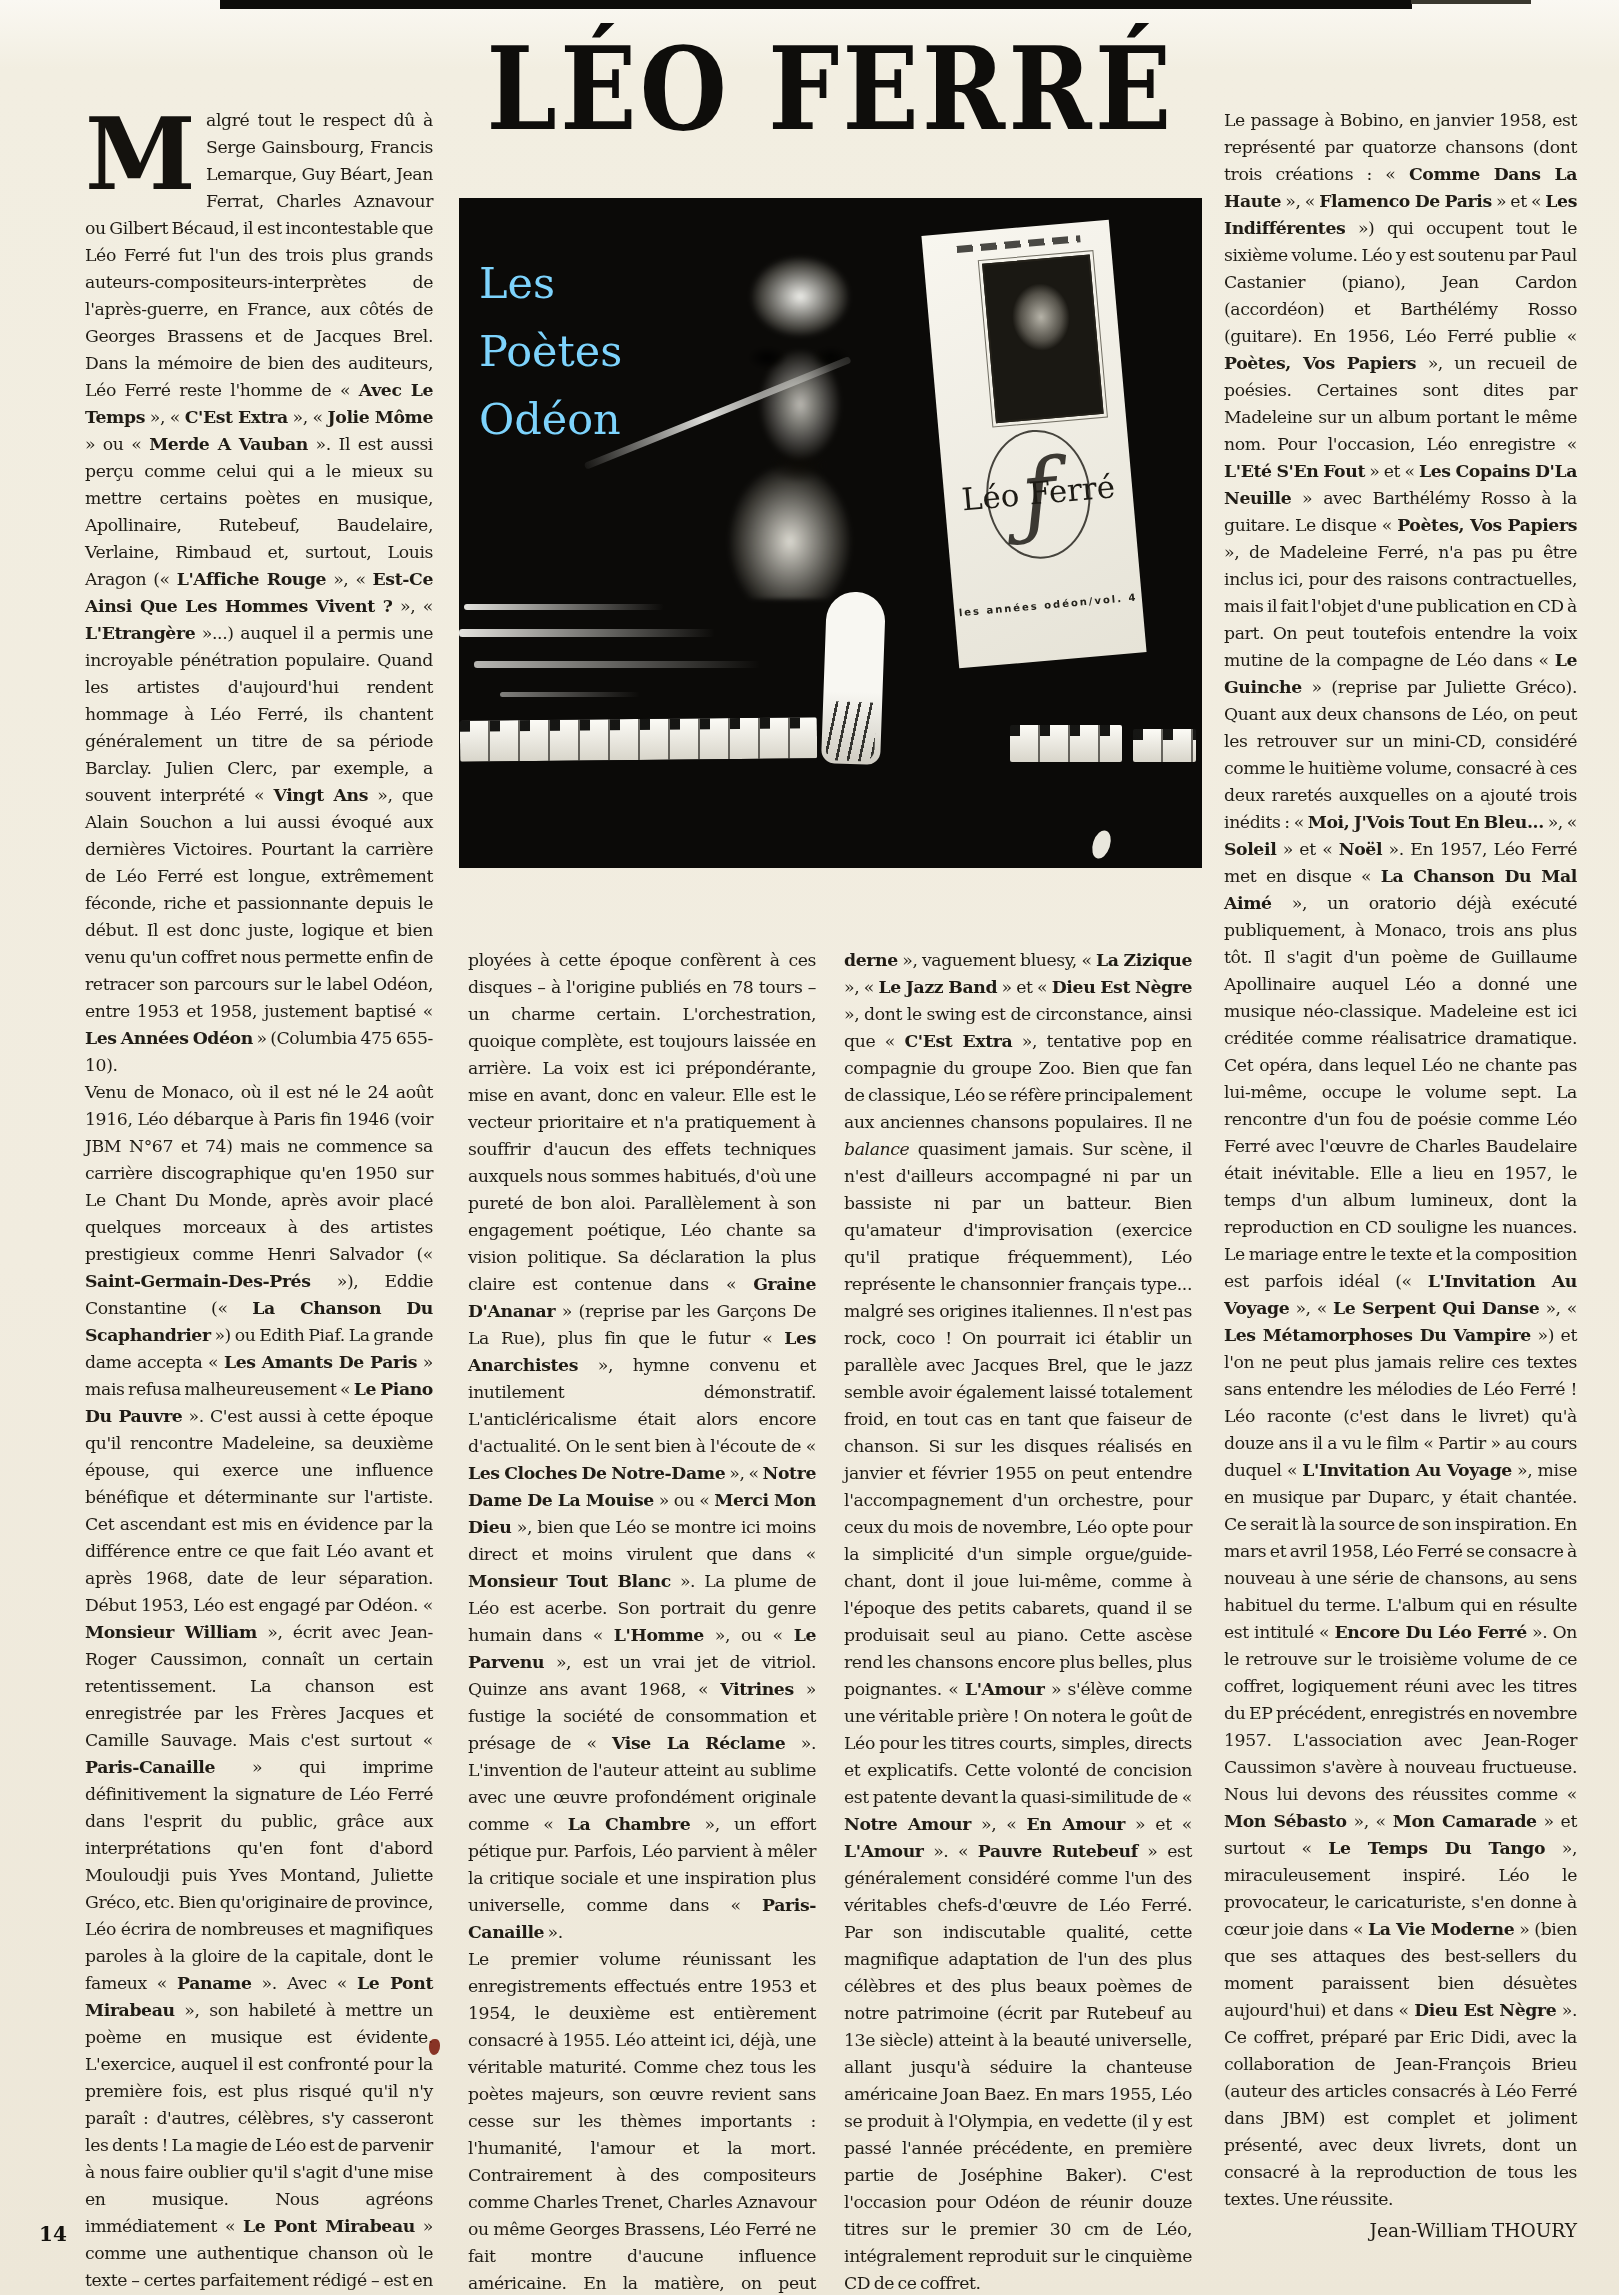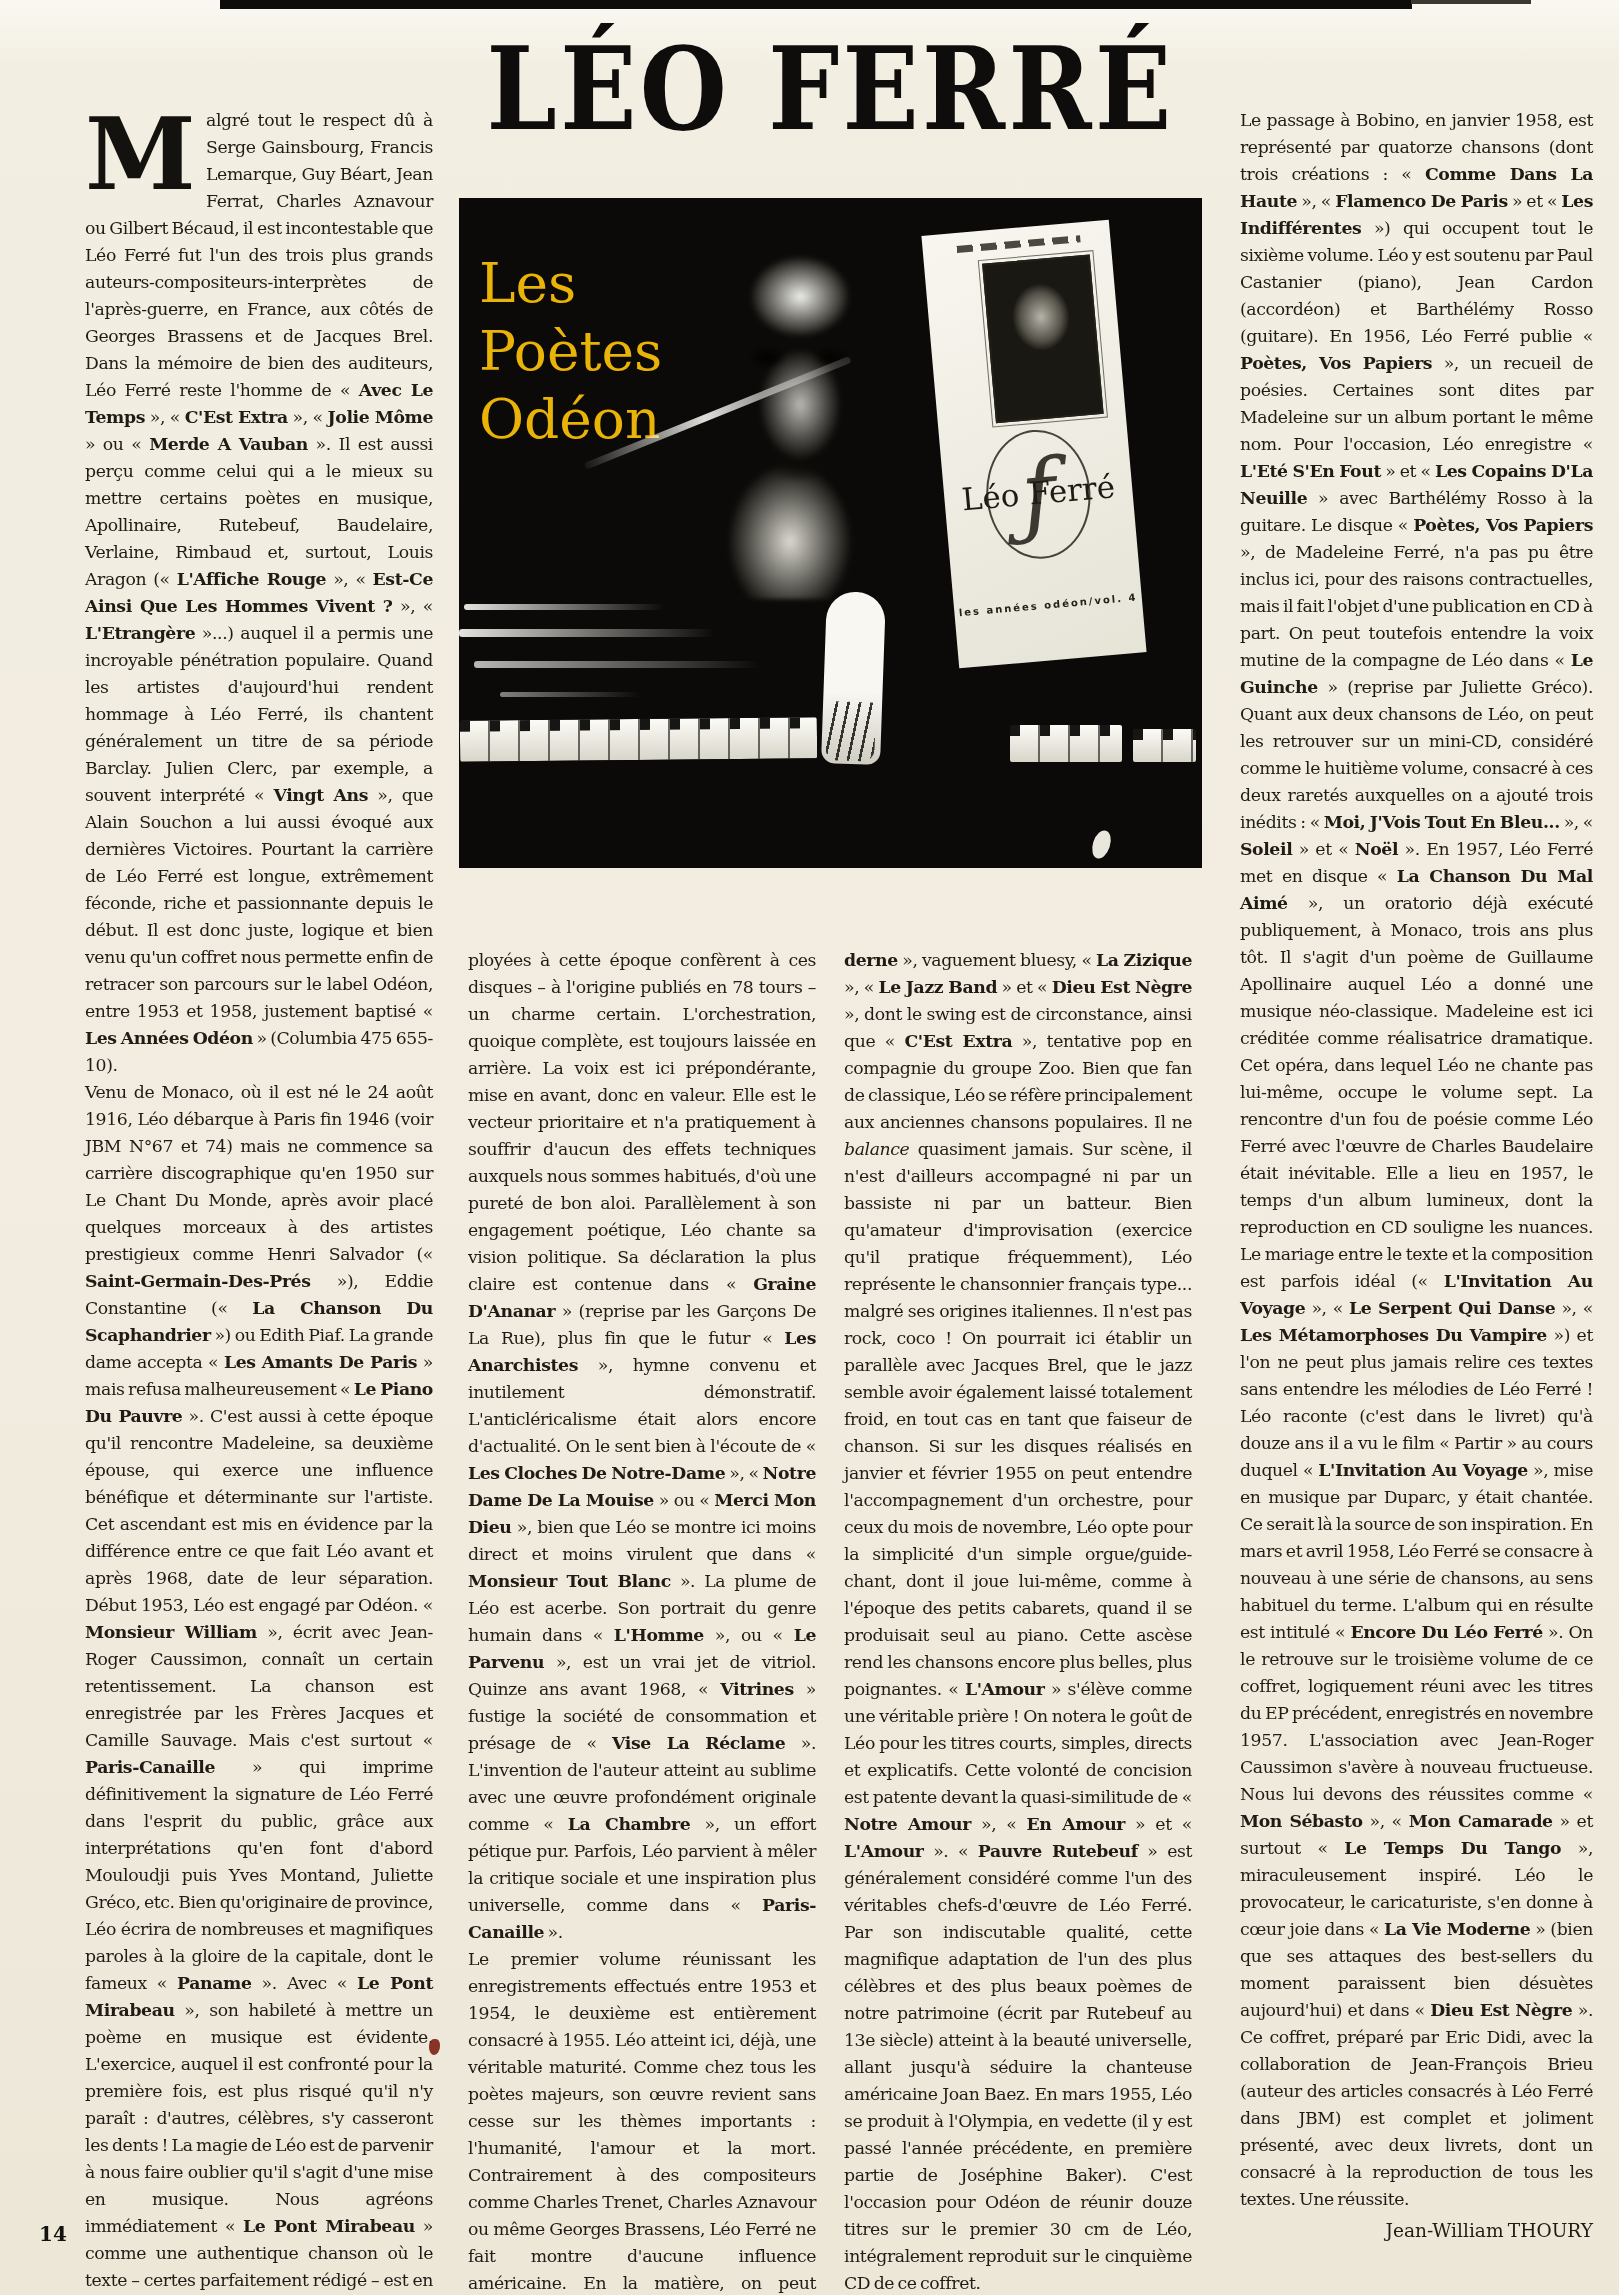--- a/index.html
+++ b/index.html
@@ -11,30 +11,30 @@
   .title{position:absolute;left:459px;top:32px;width:743px;margin:0;text-align:center;
          font-size:100px;font-weight:bold;letter-spacing:3.3px;line-height:1;
          transform:scaleY(1.14);transform-origin:top center;color:#0e0d0b;}
 
   .col{position:absolute;text-align:justify;font-size:17.3px;line-height:27px;
        letter-spacing:-0.4px;word-spacing:-1.7px;color:#201c15;}
   .col p{margin:0;}
   .col1{left:85px;top:107px;width:348px;}
   .col2{left:468px;top:947px;width:348px;}
   .col3{left:844px;top:947px;width:348px;}
-  .col4{left:1224px;top:107px;width:353px;margin-left:16px;}
+  .col4{left:1224px;top:107px;width:353px;}
   .dropcap{float:left;font-size:100px;line-height:79px;padding:8px 10.7px 1.3px 0;font-weight:bold;color:#14120e;}
   .byline{text-align:right;font-weight:normal;font-size:18.6px;margin-top:4px;letter-spacing:0;}
 
   .pagenum{position:absolute;left:39px;top:2222px;font-size:20px;font-weight:bold;color:#14120e;}
 
   
   .photo{position:absolute;left:459px;top:198px;width:743px;height:670px;margin:0;
          background:#0b0a08;overflow:hidden;}
-  .caption{position:absolute;left:20px;top:51px;color:#eab308;font-size:55px;line-height:68px;}
+  .caption{position:absolute;left:20px;top:51px;color:#7dd3fc;font-size:43px;line-height:68px;}
   .face{position:absolute;left:234px;top:41px;width:206px;height:360px;
     background:
       radial-gradient(ellipse 70px 57px at 52% 16%, rgba(232,232,228,.96), rgba(140,138,130,.45) 55%, transparent 72%),
       radial-gradient(ellipse 27px 16px at 36% 33%, rgba(15,15,12,.95), transparent 72%),
       radial-gradient(ellipse 27px 16px at 67% 33%, rgba(18,18,15,.95), transparent 72%),
       radial-gradient(ellipse 59px 80px at 52% 46%, rgba(205,203,196,.85), transparent 70%),
       radial-gradient(ellipse 37px 22.6px at 51% 63%, rgba(28,26,22,.85), transparent 76%),
       radial-gradient(ellipse 80px 100px at 47% 84%, rgba(222,220,212,.92), rgba(120,118,110,.4) 62%, transparent 78%);
     filter:blur(2px) contrast(1.15);}
   .flute{position:absolute;left:126px;top:265px;width:286px;height:6.7px;border-radius:3.3px;

